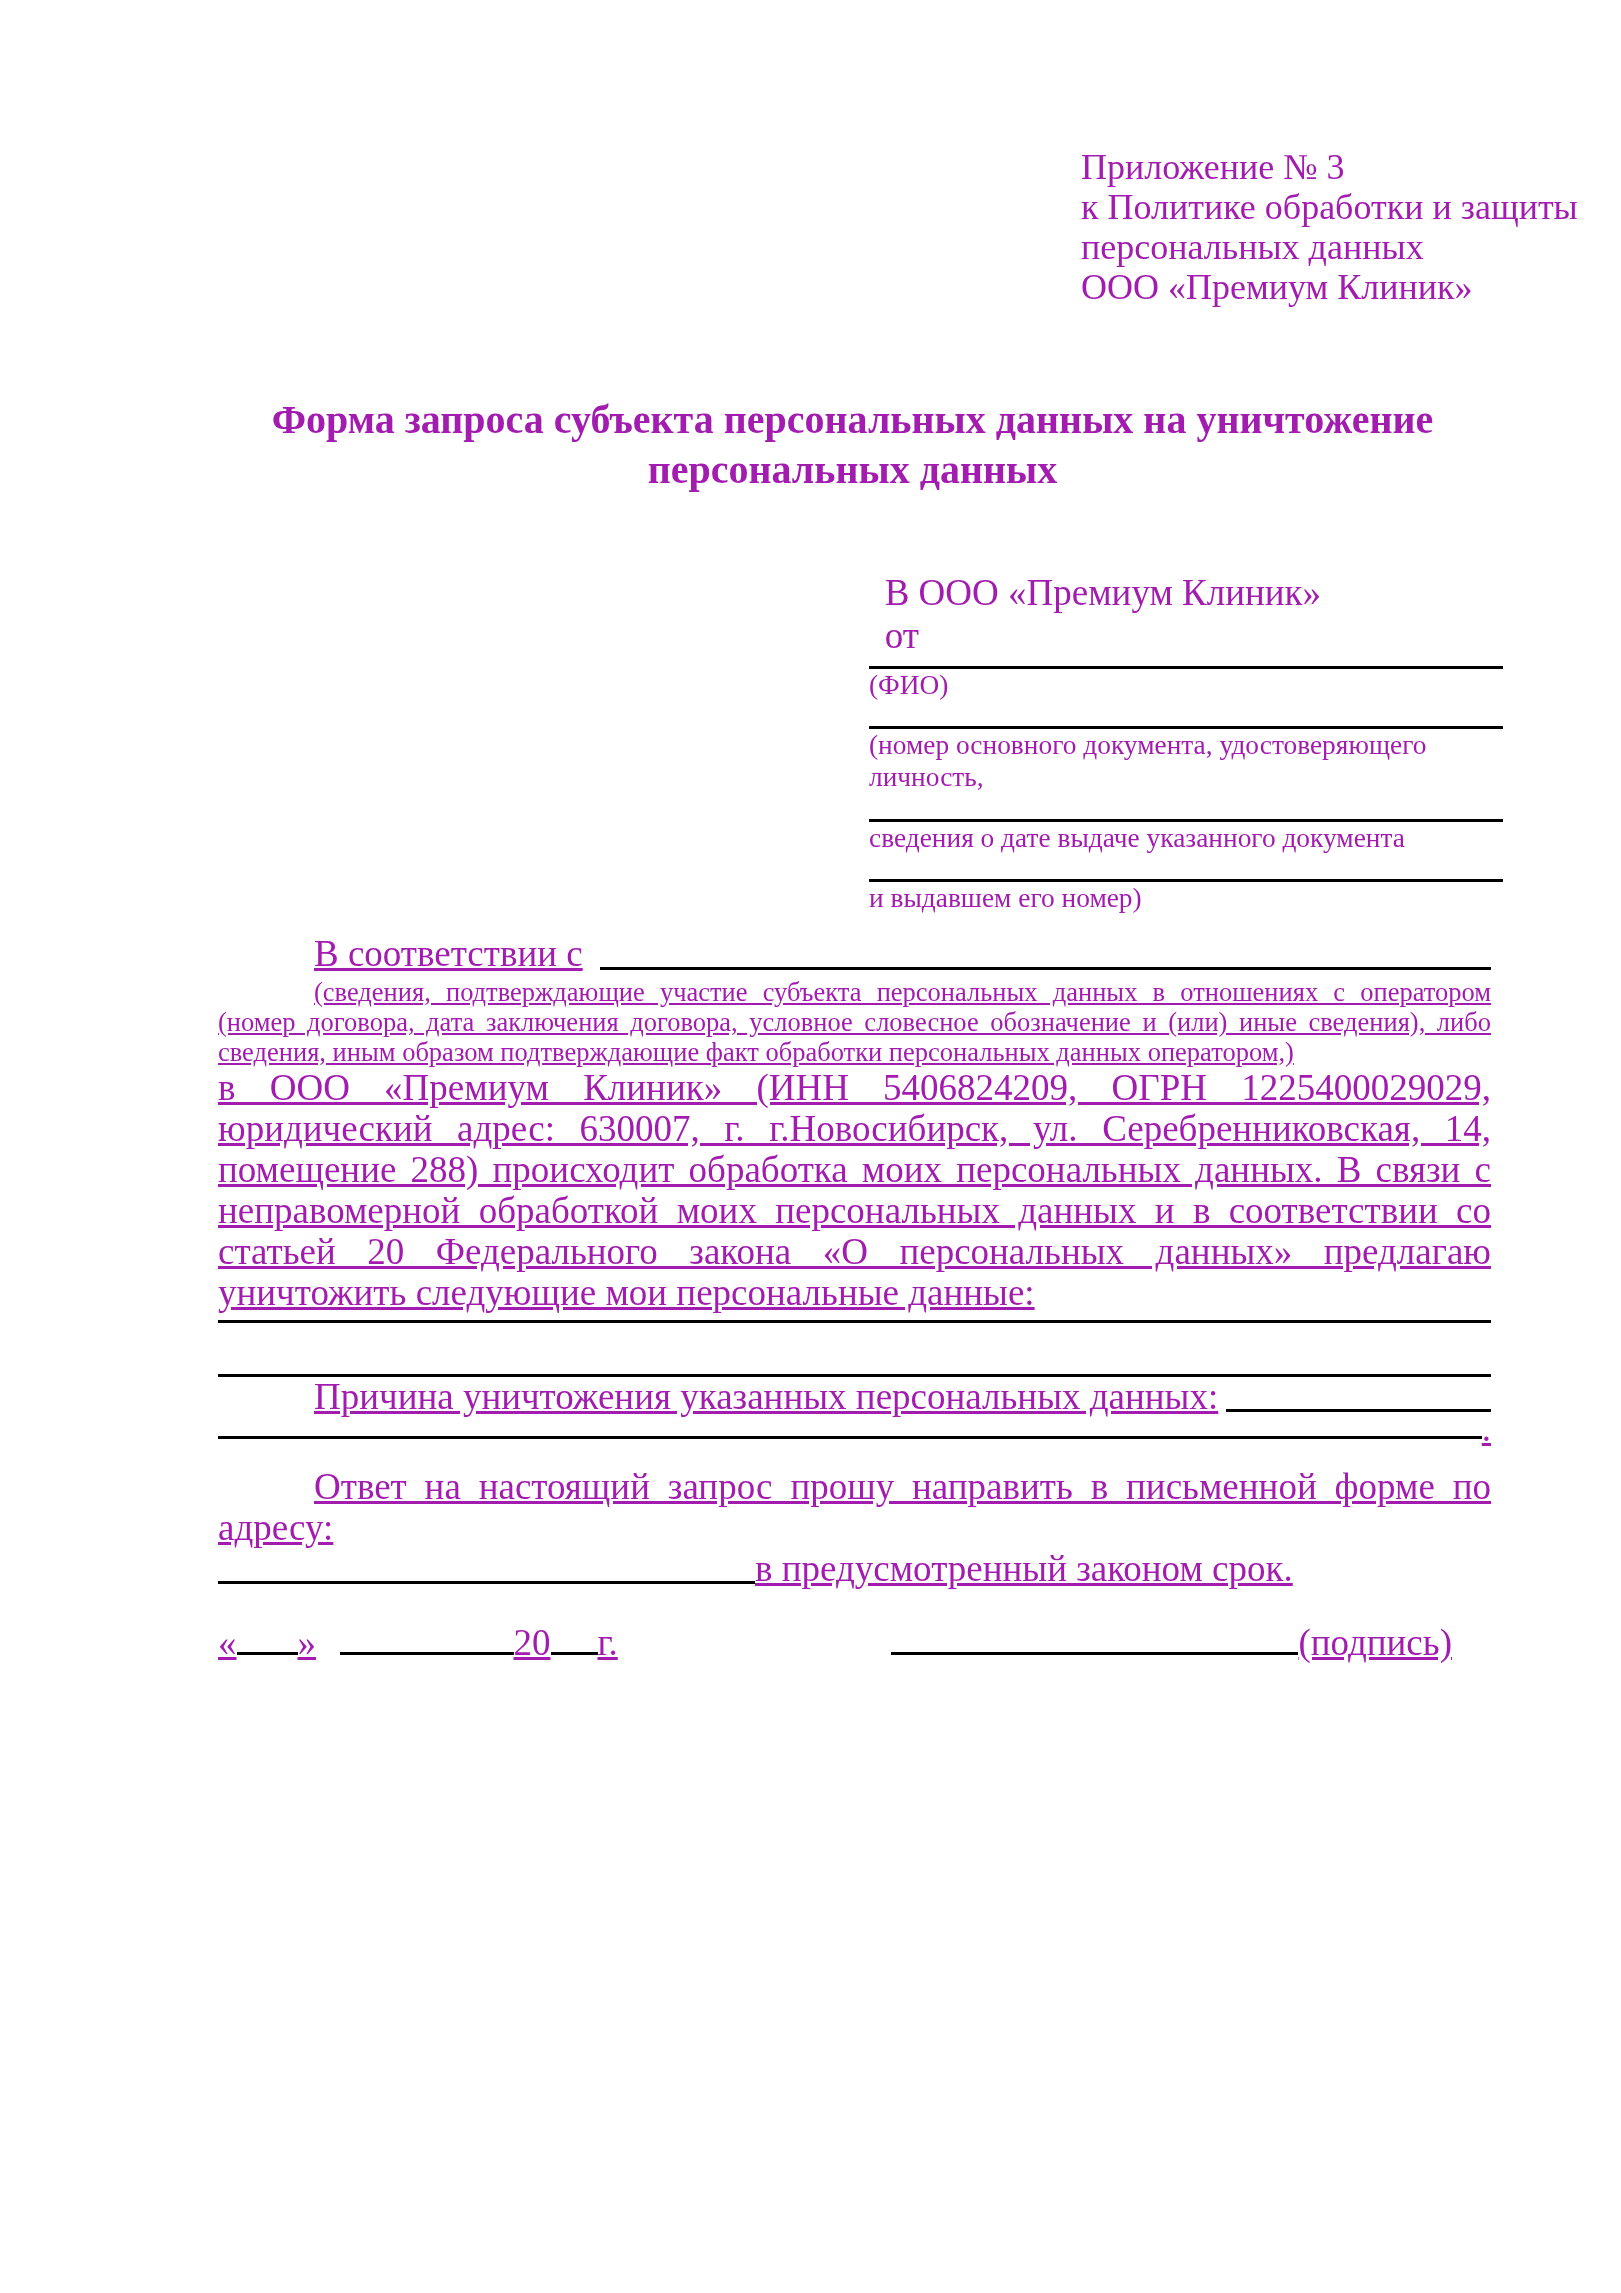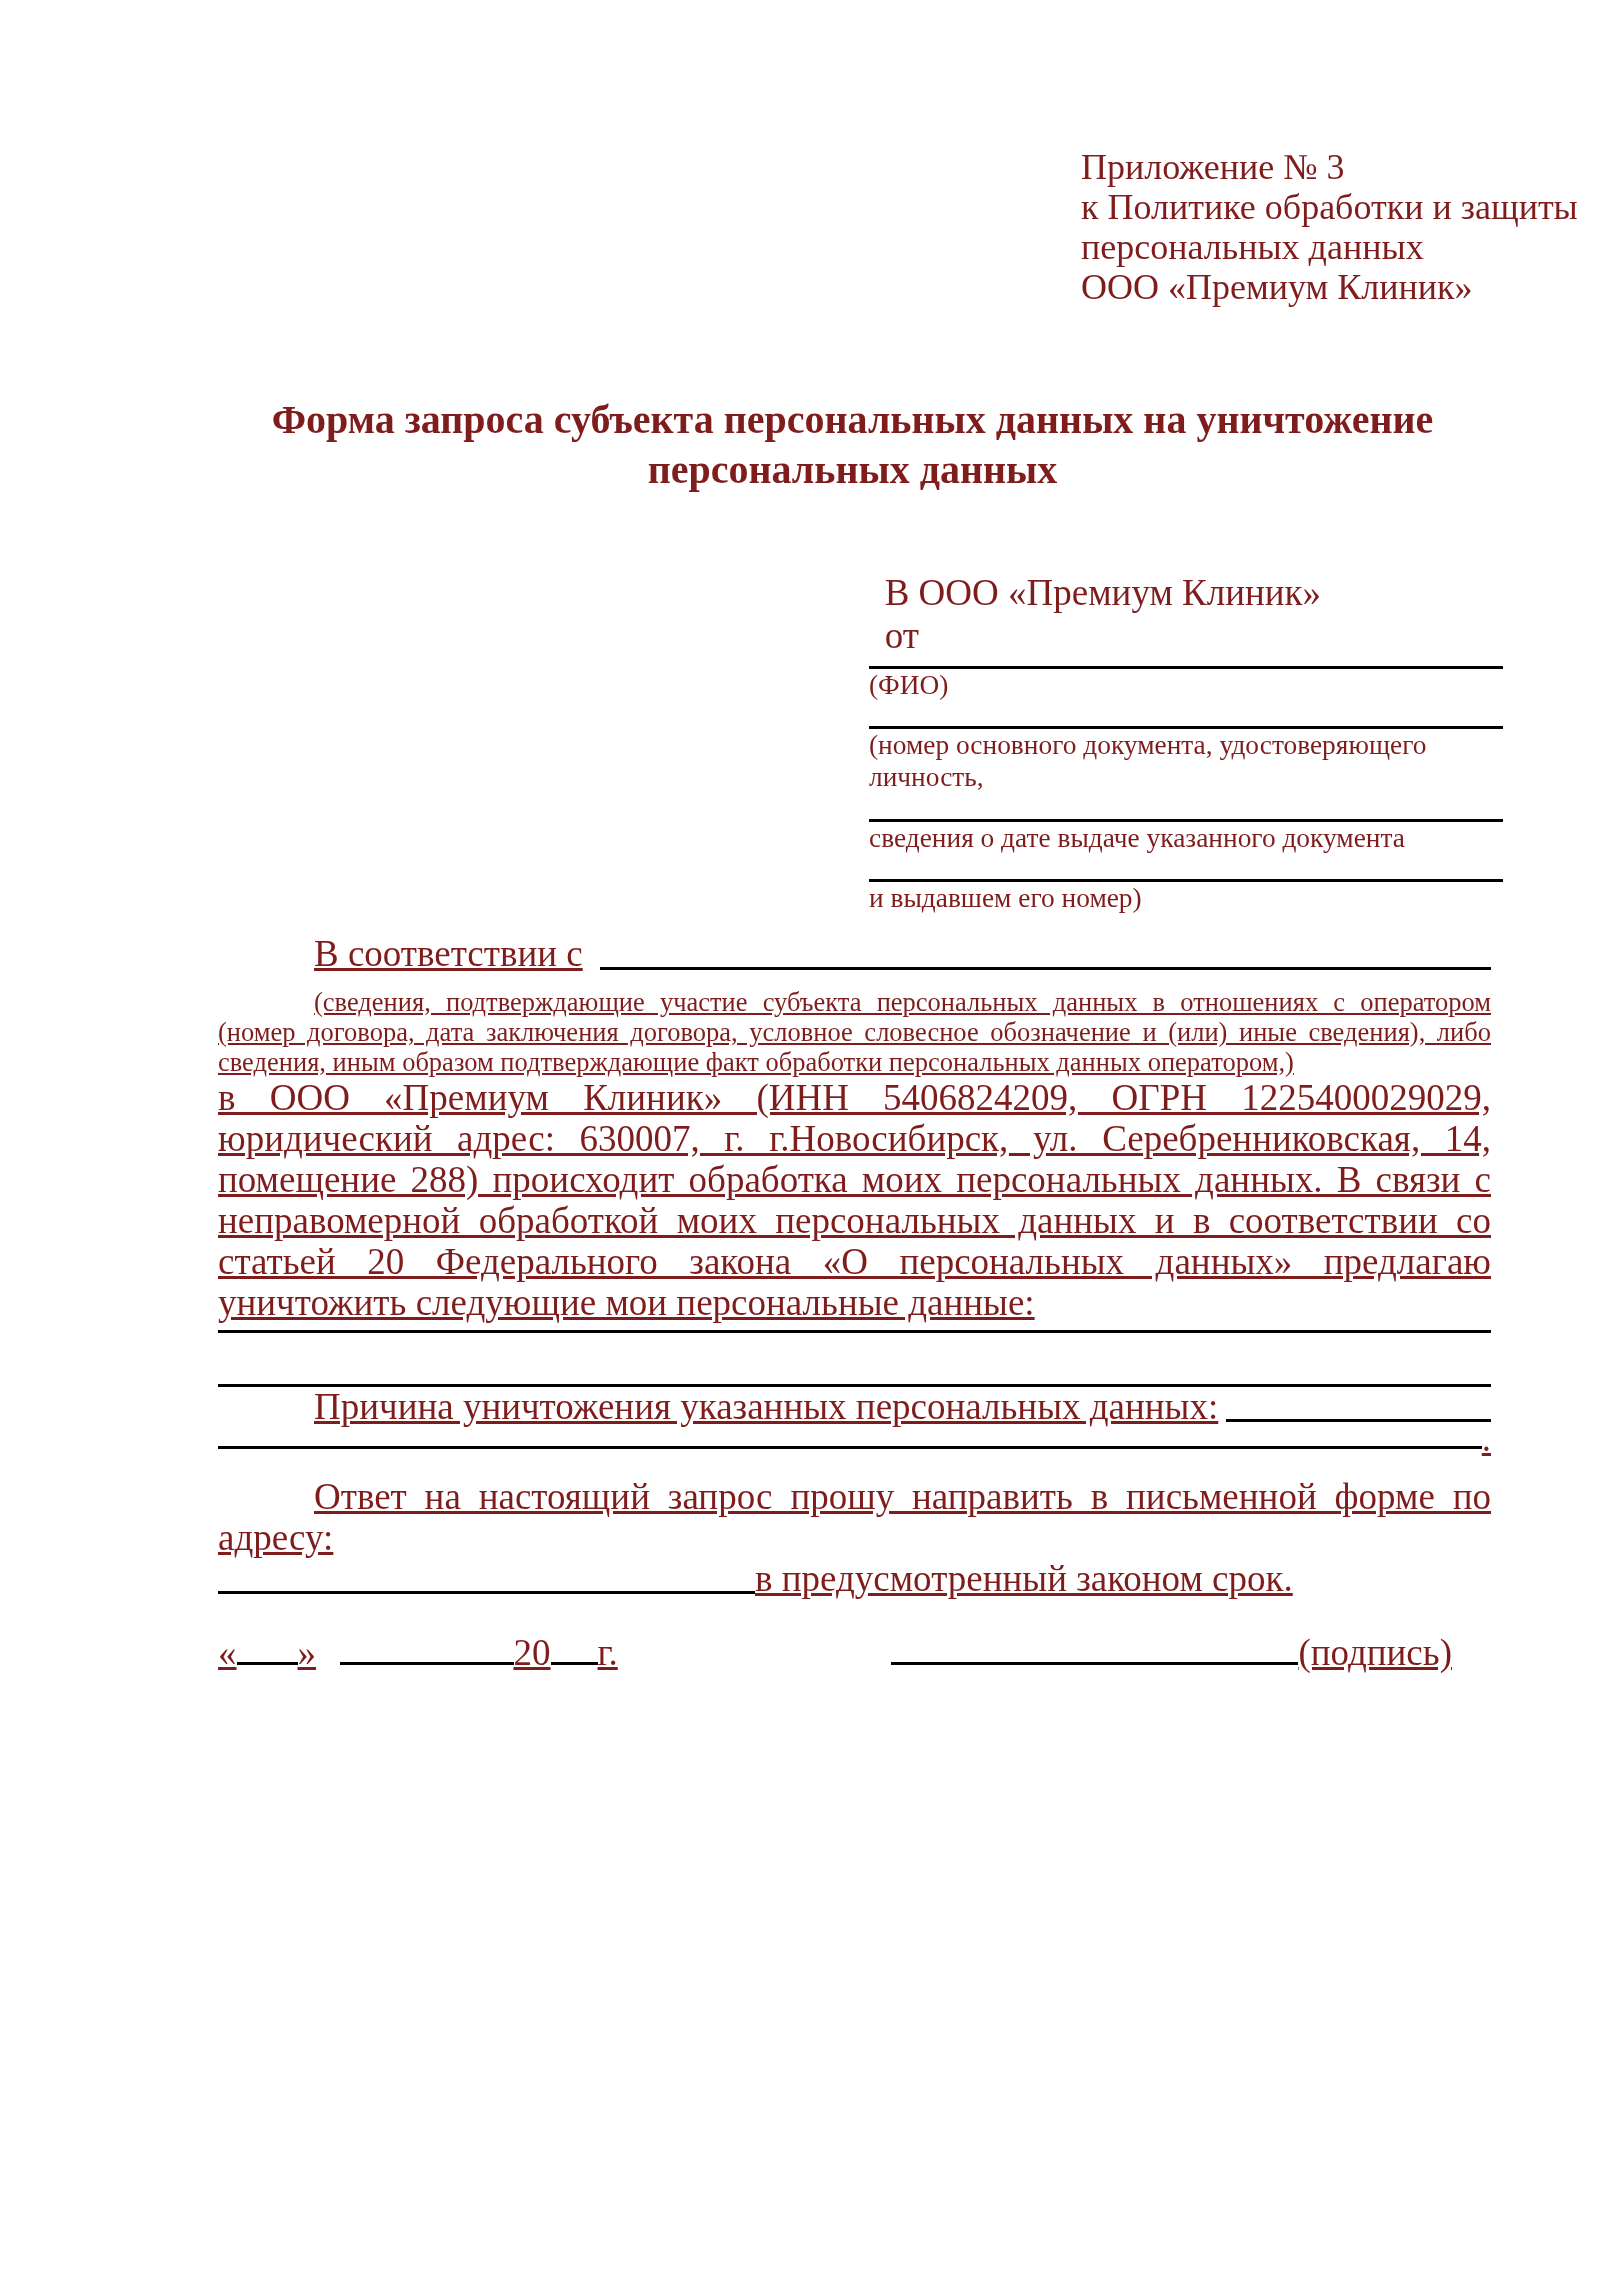--- a/index.html
+++ b/index.html
@@ -1,21 +1,21 @@
 <!DOCTYPE html>
 <html lang="ru"><head>
 <meta charset="utf-8">
 <style>
   html,body{margin:0;padding:0;background:#888;}
   .page{
     position:relative;
     width:1621px;height:2294px;
     background:#ffffff;
     font-family:"Liberation Serif","DejaVu Serif",serif;
-    color:#7f1d1d;
+    color:#a21caf;
     overflow:hidden;
   }
   
   .appendix{
     position:absolute;left:1081px;top:147px;
     font-size:36px;line-height:40px;
     white-space:nowrap;
   }
   
   .doc-title{
@@ -36,21 +36,21 @@
   
   .body-block{
     position:absolute;left:218px;top:933px;width:1273px;
     font-size:37px;line-height:41px;text-decoration:underline;
   }
   .accordance{display:flex;padding-left:96px;}
   .acc-text{white-space:nowrap;padding-right:17.6px;}
   .fillflex{flex:1 1 auto;border-bottom:3.9px solid #000;margin-bottom:3.9px;}
   .note{
     font-size:26.5px;line-height:30px;
-    text-align:justify;text-indent:96px;margin-top:13px;
+    text-align:justify;text-indent:96px;margin-top:3px;
   }
   .para{text-align:justify;margin-top:0;}
   .blankline{border-bottom:3.9px solid #000;}
   .blankline.b1{height:6.9px;}
   .blankline.b2{height:51px;}
   .reason-row{display:flex;padding-left:96px;height:39px;line-height:39px;}
   .reason-row .acc-text{padding-right:7.8px;}
   .period-line{display:flex;height:27.4px;}
   .period{align-self:flex-end;line-height:29px;}
   .response1{

